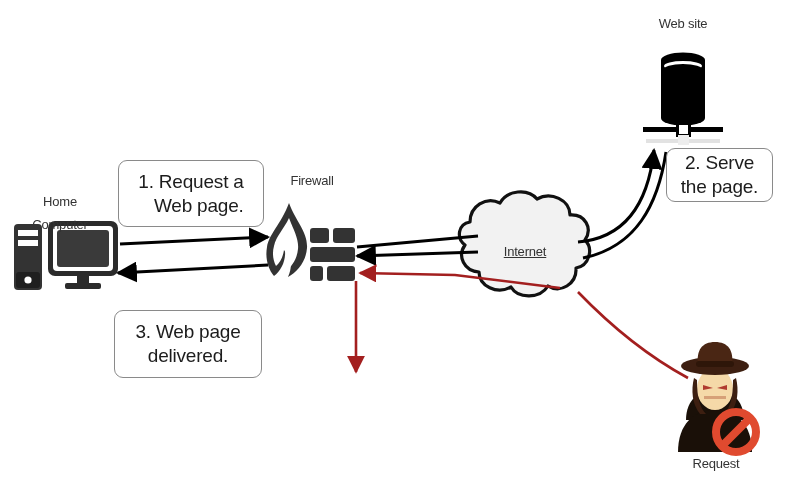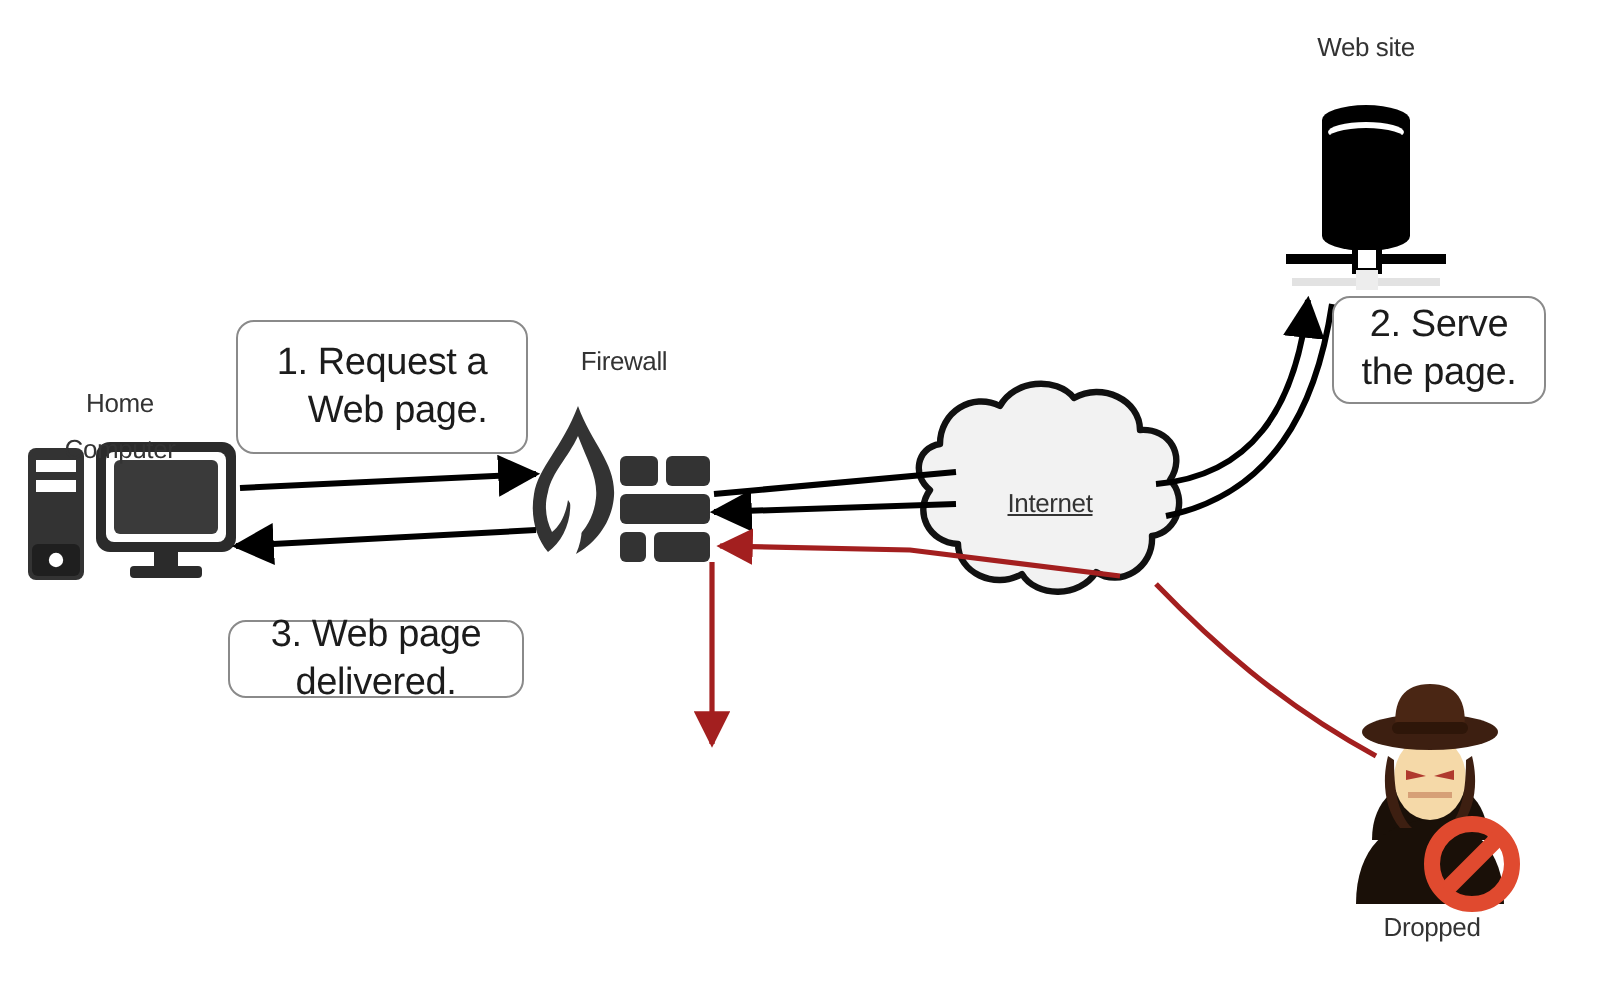--- a/index.html
+++ b/index.html
@@ -177,26 +177,26 @@
 
   <div class="node-label" style="left:8px; top:167px; width:104px;margin-top:23px;">Home
 Computer</div>
 
   <div class="node-label" style="left:266px; top:169px; width:92px;">Firewall</div>
 
   <div class="node-label" style="left:470px; top:240px; width:110px;text-decoration:underline;">Internet</div>
 
   <div class="node-label" style="left:623px; top:12px; width:120px;">Web site</div>
 
-  <div class="node-label" style="left:668px; top:452px; width:96px;">Dropped</div>
+  <div class="node-label" style="left:668px; top:452px; width:96px;">Request</div>
 
   <div class="callout" style="left:118px; top:160px; width:146px; height:67px;text-align:right;">1. Request a
 Web page.</div>
 
   <div class="callout" style="left:666px; top:148px; width:107px; height:54px;">2. Serve
 the page.</div>
 
-  <div class="callout" style="left:114px; top:310px; width:148px; height:39px;">3. Web page
+  <div class="callout" style="left:114px; top:310px; width:148px; height:68px;">3. Web page
 delivered.</div>
 
 
 
 </div>
 
 </body></html>

